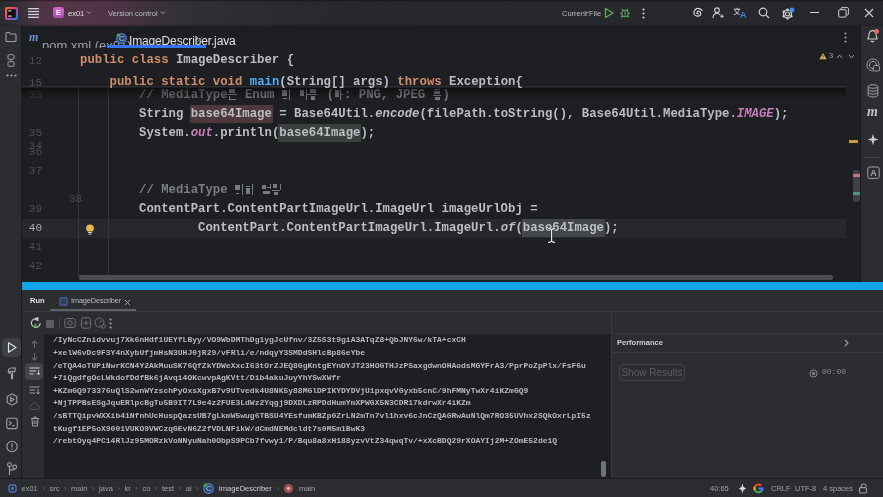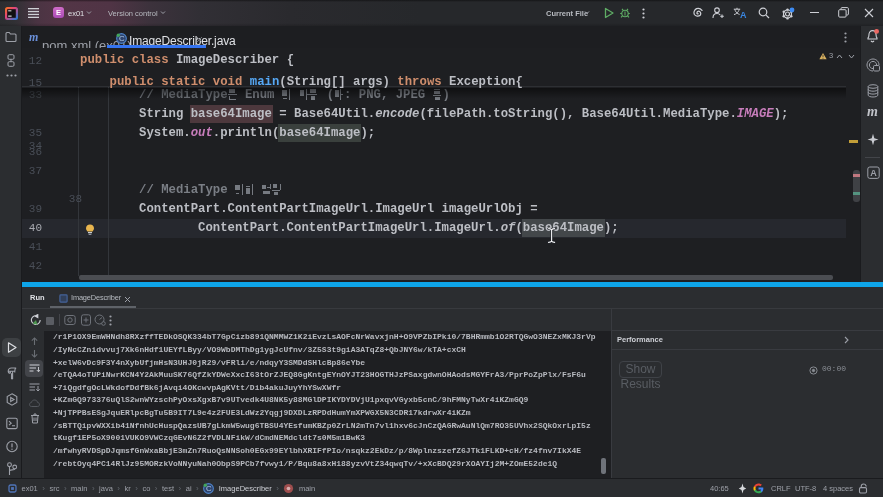--- a/index.html
+++ b/index.html
@@ -23,21 +23,21 @@
 .ln{position:absolute;left:0px;width:20px;height:19px;line-height:19px;font-family:"Liberation Mono",monospace;font-size:11px;color:#494e57;text-align:right;}
 .kw{color:#cf8e6d;}
 .mth{color:#56a8f5;}
 .cmt{color:#7a7e85;}
 .cst{color:#c77dbb;font-style:italic;}
 .ital{font-style:italic;}
 .hlw{background:#4d383d;padding:2px 1px;margin:-2px -1px;}
 .hlr{background:#3a403d;padding:2px 1px;margin:-2px -1px;}
 .hlc{background:#43474a;padding:2px 1px;margin:-2px -1px;}
 
-#runpanel{position:absolute;left:22px;top:282px;width:861px;height:196px;background:#2b2d30;border-top:5px solid #0ea5e9;}
+#runpanel{position:absolute;left:22px;top:282px;width:861px;height:196px;background:#2b2d30;border-top:8px solid #0ea5e9;}
 #console{position:absolute;left:22px;top:44px;width:567px;height:150px;background:#1e1f22;overflow:hidden;}
 .conline{font-family:"Liberation Mono",monospace;font-size:8px;font-weight:700;color:#b7b9bf;line-height:12.65px;white-space:pre;letter-spacing:0px;}
 
 #statusbar{position:absolute;left:0;top:478px;width:883px;height:19px;background:#2b2d30;border-top:1px solid #1a1b1e;}
 .sbtext{position:absolute;top:5px;font-size:7.5px;color:#9da0a8;}
 .bc{font-size:7.5px;color:#9da0a8;}
 .bsep{font-size:8px;color:#62666d;line-height:9px;}
 
 .k{display:inline-block;width:10px;height:11px;vertical-align:-2px;background-repeat:no-repeat;}
 .k1{background-image:linear-gradient(#767a81,#767a81),linear-gradient(#767a81,#767a81),linear-gradient(#767a81,#767a81),linear-gradient(#767a81,#767a81);background-size:6px 4px,9px 1px,1px 3px,7px 1px;background-position:1px 0,0 5px,1px 7px,1px 10px;}
@@ -82,21 +82,21 @@
 
   <div class="abs" style="left:53px;top:7px;width:11px;height:11px;border-radius:3px;background:linear-gradient(180deg,#d06bc8,#aa4cb6);color:#fff;font-size:7.5px;font-weight:bold;text-align:center;line-height:11px;">E</div>
   <div class="tbtext" style="left:68px;top:9px;color:#dfe1e5;">ex01</div>
   <svg class="abs" style="left:86px;top:11px" width="6" height="4" viewBox="0 0 6 4">
         <path d="M1 0.5 L3 2.5 L5 0.5" stroke="#9da0a8" fill="none" stroke-width="1"></path>
       </svg>
   <div class="tbtext" style="left:108px;top:9px;">Version control</div>
   <svg class="abs" style="left:160px;top:11px" width="6" height="4" viewBox="0 0 6 4">
         <path d="M1 0.5 L3 2.5 L5 0.5" stroke="#9da0a8" fill="none" stroke-width="1"></path>
       </svg>
-  <div class="tbtext" style="left:546px;top:9px;font-weight:bold;">Current File</div>
+  <div class="tbtext" style="left:562px;top:9px;">Current File</div>
   <svg class="abs" style="left:584px;top:11px" width="6" height="4" viewBox="0 0 6 4">
         <path d="M1 0.5 L3 2.5 L5 0.5" stroke="#9da0a8" fill="none" stroke-width="1"></path>
       </svg>
 
   <svg class="abs" style="left:603px;top:7px" width="12" height="12" viewBox="0 0 12 12">
         <path d="M2.5 1.5 L10 6 L2.5 10.5 Z" fill="none" stroke="#5fad65" stroke-width="1.3" stroke-linejoin="round"></path>
       </svg>
 
   <svg class="abs" style="left:619px;top:7px" width="12" height="12" viewBox="0 0 12 12">
     <g stroke="#5fad65" stroke-width="1.1" fill="none">
@@ -432,44 +432,42 @@
         </g>
       </svg>
   <svg class="abs" style="left:8px;top:126px" width="10" height="11" viewBox="0 0 10 11">
         <g stroke="#9da0a8" stroke-width="1" fill="none">
           <path d="M1 2.5 L9 2.5 M4 2.5 L4 1 L6 1 L6 2.5 M2 2.5 L2.6 10 L7.4 10 L8 2.5 M4 4.5 L4 8 M6 4.5 L6 8"></path>
         </g>
       </svg>
 
   <div id="console">
     <div style="position:absolute;left:9px;top:0.2px;">
-      <div class="conline">/r1P1OX9EmWHNdh8RXzffTEDkOSQK334bT7GpCizb891QNMMWZ1K2iEvzLsAOFcNrWavxjnH+O9VPZbIPki0/7BHRmmb1O2RTQGwO3NEZxMKJ3rVp</div>
       <div class="conline">/IyNcCZnidvvuj7Xk6nHdf1UEYfLByy/VO9WbDMThDg1ygJcUfnv/3Z5S3t9giA3ATqZ8+QbJNY6w/kTA+cxCH</div>
       <div class="conline">+xelW6vDc9F3Y4nXybUfjmHsN3UHJ0jR29/vFRli/e/ndqyY3SMDdSHlcBp86eYbe</div>
       <div class="conline">/eTQA4oTUPiNwrKCN4Y2AkMuuSK76QfZkYDWeXxcI63tOrZJEQ8GgKntgEYnOYJT23HOGTHJzPSaxgdwnOHAodsMGYFrA3/PprPoZpPlx/FsF6u</div>
       <div class="conline">+7iQgdfgOcLWkdofDdfBk6jAvqi4OKcwvpAgKVtt/Dib4akuJuyYhYSwXWfr</div>
       <div class="conline">+KZmGQ973376uQlS2wnWYzschPyOxsXgxB7v9UTvedk4U8NK5y88MGlDPIKYDYDVjU1pxqvVGyxb5cnC/9hFMNyTwXr4iKZmGQ9</div>
       <div class="conline">+NjTPPBsESgJquERlpcBgTu5B9IT7L9e4z2FUE3LdWz2Yqgj9DXDLzRPDdHumYmXPWGX5N3CDR17kdrwXr4iKZm</div>
       <div class="conline">/sBTTQipvWXXib41NfnhUcHuspQazsUB7gLkmW5wug6TBSU4YEsfumKBZp0ZrLN2mTn7vl1hxv6cJnCzQAGRwAuNlQm7RO35UVhx2SQkOxrLpI5z</div>
       <div class="conline">tKugf1EP5oX9001VUKO9VWCzqGEvN6Z2fVDLNFikW/dCmdNEMdcldt7s0M5m1BwK3</div>
-      <div class="conline">/mfwhyRVDSpDJqmsfGnWxaBbjE3mZn7RuoQsNNSoh0EGx99EYlbhXRIFfPIo/nsqkz2EkDz/p/8WplnzszefZ6JTk1FLKD+cH/fz4fnv7IkX4E</div>
       <div class="conline">/rebtOyq4PC14RlJz95MORzkVoNNyuNah0ObpS9PCb7fvwy1/P/Bqu8a8xH188yzvVtZ34qwqTv/+xXcBDQ29rXOAYIj2M+ZOmE52de1Q</div>
     </div>
 
     <div class="abs" style="left:557px;top:127px;width:4.5px;height:16px;background:#6f737a;border-radius:2px;"></div>
   </div>
 
   <div class="abs" style="left:589px;top:22px;width:1px;height:173px;background:#393b40;"></div>
   <div class="abs" style="left:590px;top:43px;width:271px;height:1px;background:#393b40;"></div>
   <div class="abs" style="left:595px;top:48px;font-size:7.5px;font-weight:bold;color:#ced0d6;">Performance</div>
   <svg class="abs" style="left:822px;top:49px" width="5" height="8" viewBox="0 0 5 8">
         <path d="M1 1 L4 4 L1 7" stroke="#9da0a8" fill="none" stroke-width="1.1"></path>
       </svg>
   <div class="abs" style="left:590px;top:62px;width:271px;height:1px;background:#393b40;"></div>
-  <div class="abs" style="left:597px;top:74px;width:43px;height:17px;border:1px solid #3f4247;border-radius:4px;font-size:12px;color:#595d63;text-align:center;line-height:15px;">Show Results</div>
+  <div class="abs" style="left:597px;top:74px;width:66px;height:17px;border:1px solid #3f4247;border-radius:4px;font-size:10px;color:#595d63;text-align:center;line-height:15px;">Show Results</div>
   <svg class="abs" style="left:787px;top:79px" width="9" height="9" viewBox="0 0 10 10">
         <g fill="none" stroke="#8a8e94" stroke-width="1.1">
           <circle cx="5" cy="5" r="4"></circle>
           <circle cx="5" cy="5" r="1.3" fill="#8a8e94"></circle>
         </g>
       </svg>
   <div class="abs" style="left:800px;top:77px;font-size:8px;font-family:'Liberation Mono',monospace;color:#888c93;">00:00</div>
 </div>
 <div id="statusbar">
   <div class="abs" style="left:8px;top:4px;display:flex;align-items:center;gap:4.5px;height:11px;">

